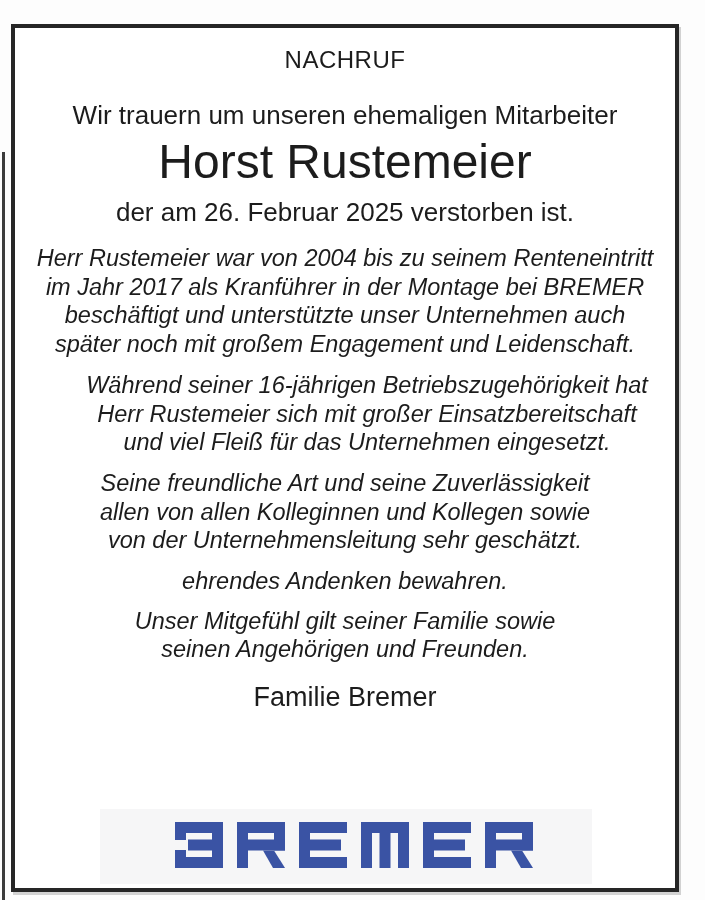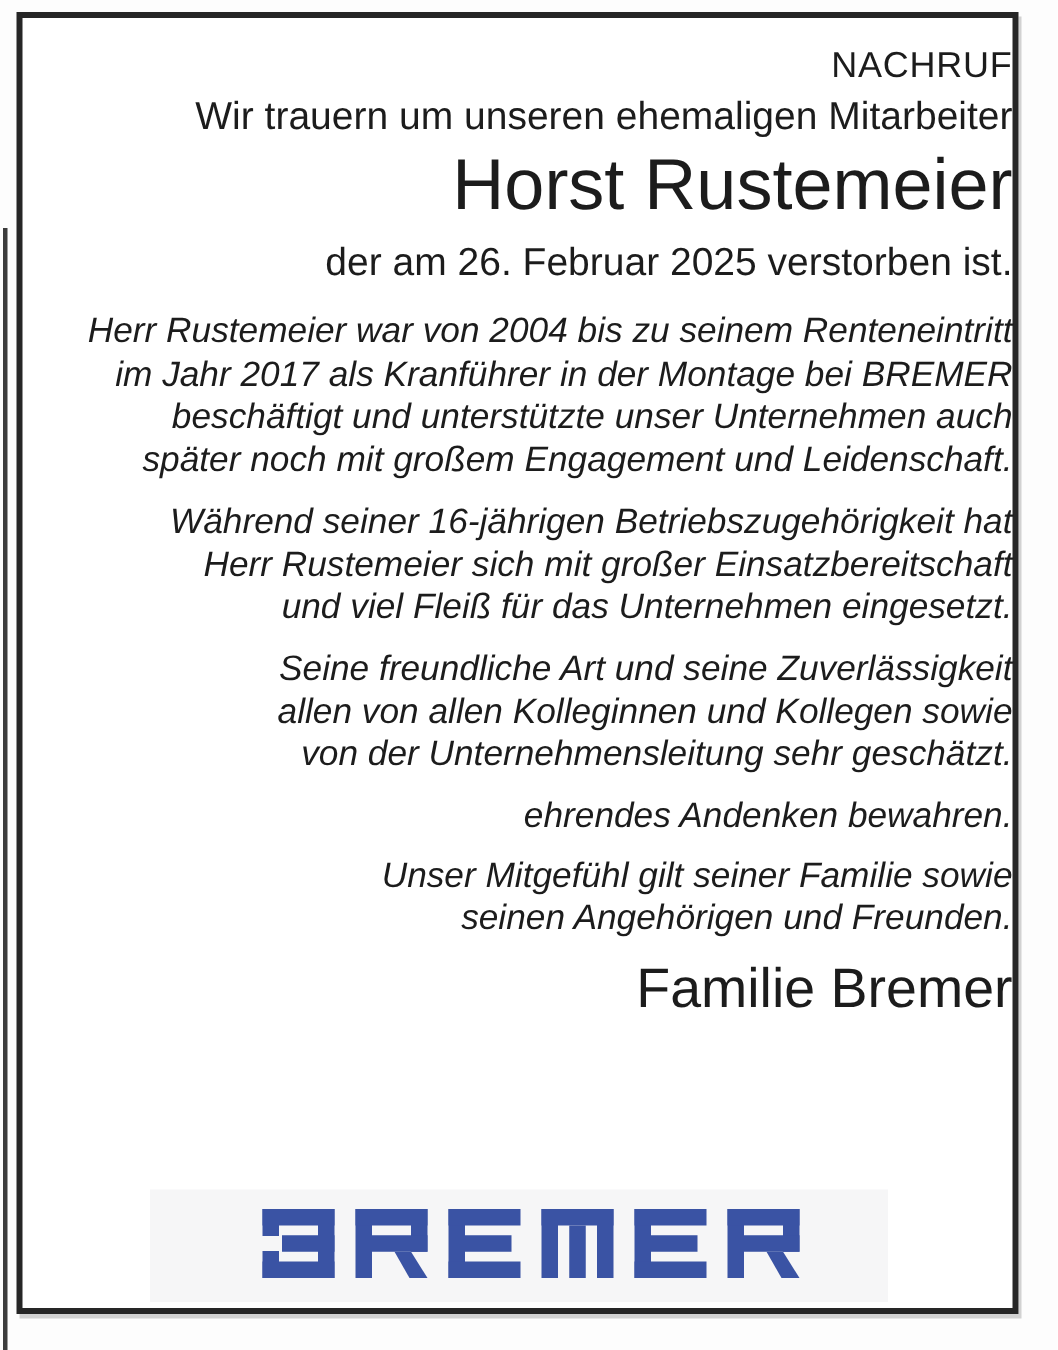--- a/index.html
+++ b/index.html
@@ -13,42 +13,42 @@
   .page { position: relative; width: 705px; height: 900px; }
 
   
   .neighbor-edge {
     position: absolute; left: 2px; top: 152px;
     width: 3px; height: 748px;
     background: #3c3c3c;
   }
 
   .card {
-    position: absolute; left: 11px; top: 8px;
+    position: absolute; left: 11px; top: 24px;
     width: 660px; height: 860px;
     background: #ffffff;
     border: 4px solid #262626;
     box-shadow: 2px 3px 0 rgba(130,130,130,0.35);
-    text-align: right;
+    text-align: center;
   }
 
   .header   { margin-top: 17px; font-size: 24px; line-height: 30px; letter-spacing: 0.5px; }
-  .intro    { margin-top: 2px; font-size: 26px; line-height: 32px; }
+  .intro    { margin-top: 24px; font-size: 26px; line-height: 32px; }
   .name     { margin-top: 3px;  font-size: 48px; line-height: 56px; }
   .date     { margin-top: 6px;  font-size: 26px; line-height: 32px; }
 
   .para { font-size: 23.5px; line-height: 28.5px; font-style: italic; }
   .para div { white-space: nowrap; }
   .p1 { margin-top: 16px; }
   .p2 { margin-top: 13px; padding-left: 44px; }
   .p3 { margin-top: 12.5px; }
   .p4 { margin-top: 12.5px; }
   .p5 { margin-top: 11px; }
 
-  .family    { margin-top: 17px; font-size: 37px; line-height: 32px; }
+  .family    { margin-top: 17px; font-size: 27px; line-height: 32px; }
   .signature { margin-top: 19px; font-size: 28.5px; line-height: 30.5px; }
   .signature div { white-space: nowrap; }
 
   .logo-band {
     position: absolute; left: 85px; top: 781px;
     width: 492px; height: 75px;
     background: #f6f6f7;
   }
   .logo {
     position: absolute; left: 158px; top: 794px;

